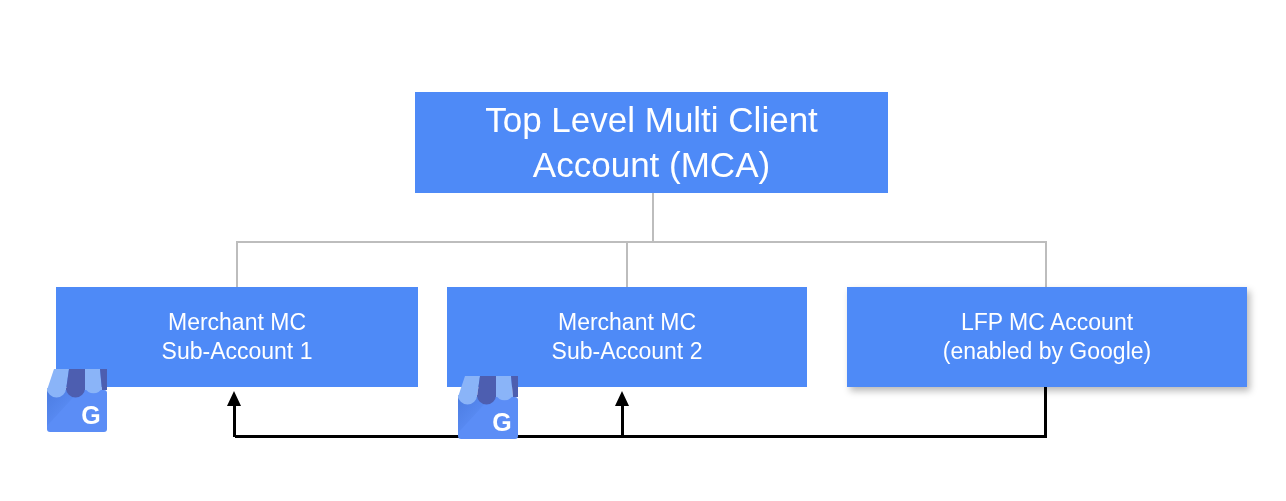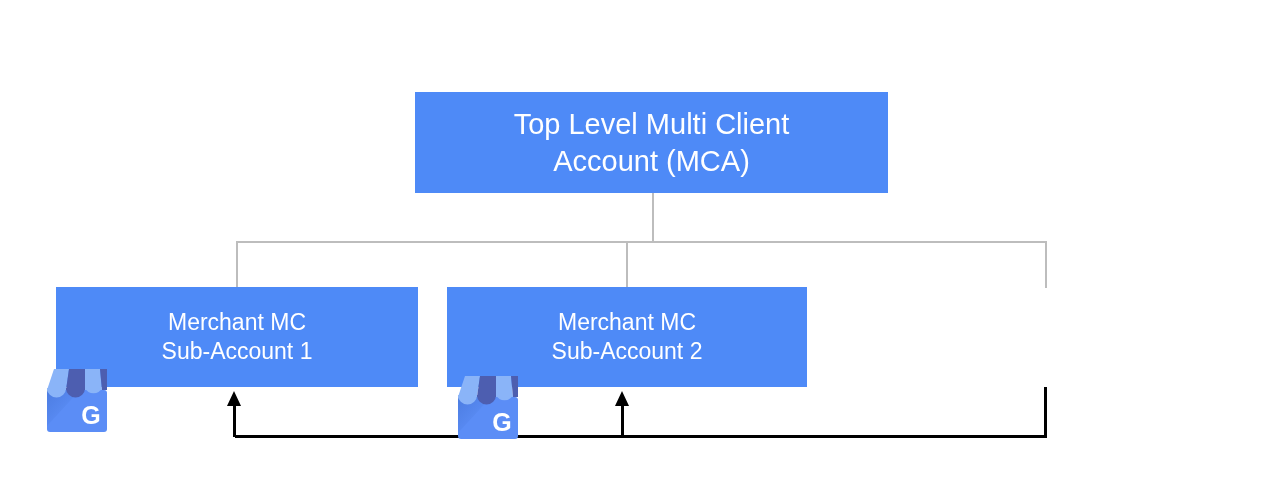--- a/index.html
+++ b/index.html
@@ -34,21 +34,21 @@
   .node .label {
     white-space: pre-line;
     font-weight: 400;
   }
 
   #node-top {
     left: 415px;
     top: 92px;
     width: 473px;
     height: 101px;
-    font-size: 29px;
+    font-size: 35px;
   }
   #node-merchant-1 {
     left: 56px;
     top: 287px;
     width: 362px;
     height: 100px;
     font-size: 23px;
   }
   #node-merchant-2 {
     left: 447px;
@@ -137,20 +137,24 @@
   <div class="node" id="node-merchant-1">
     <span class="label">Merchant MC
 Sub-Account 1</span>
   </div>
 
   <div class="node" id="node-merchant-2">
     <span class="label">Merchant MC
 Sub-Account 2</span>
   </div>
 
+  <div class="node" id="node-lfp">
+    <span class="label">LFP MC Account
+(enabled by Google)</span>
+  </div>
 
   <svg class="gbp-icon" id="gbp-icon-1" viewBox="0 0 74 72">
     <defs>
       <linearGradient id="shd1" x1="0" y1="0" x2="1" y2="1">
         <stop offset="0" stop-color="#3f6fd0" stop-opacity="0.55"></stop>
         <stop offset="0.55" stop-color="#3f6fd0" stop-opacity="0.10"></stop>
         <stop offset="1" stop-color="#3f6fd0" stop-opacity="0"></stop>
       </linearGradient>
     </defs>
 

